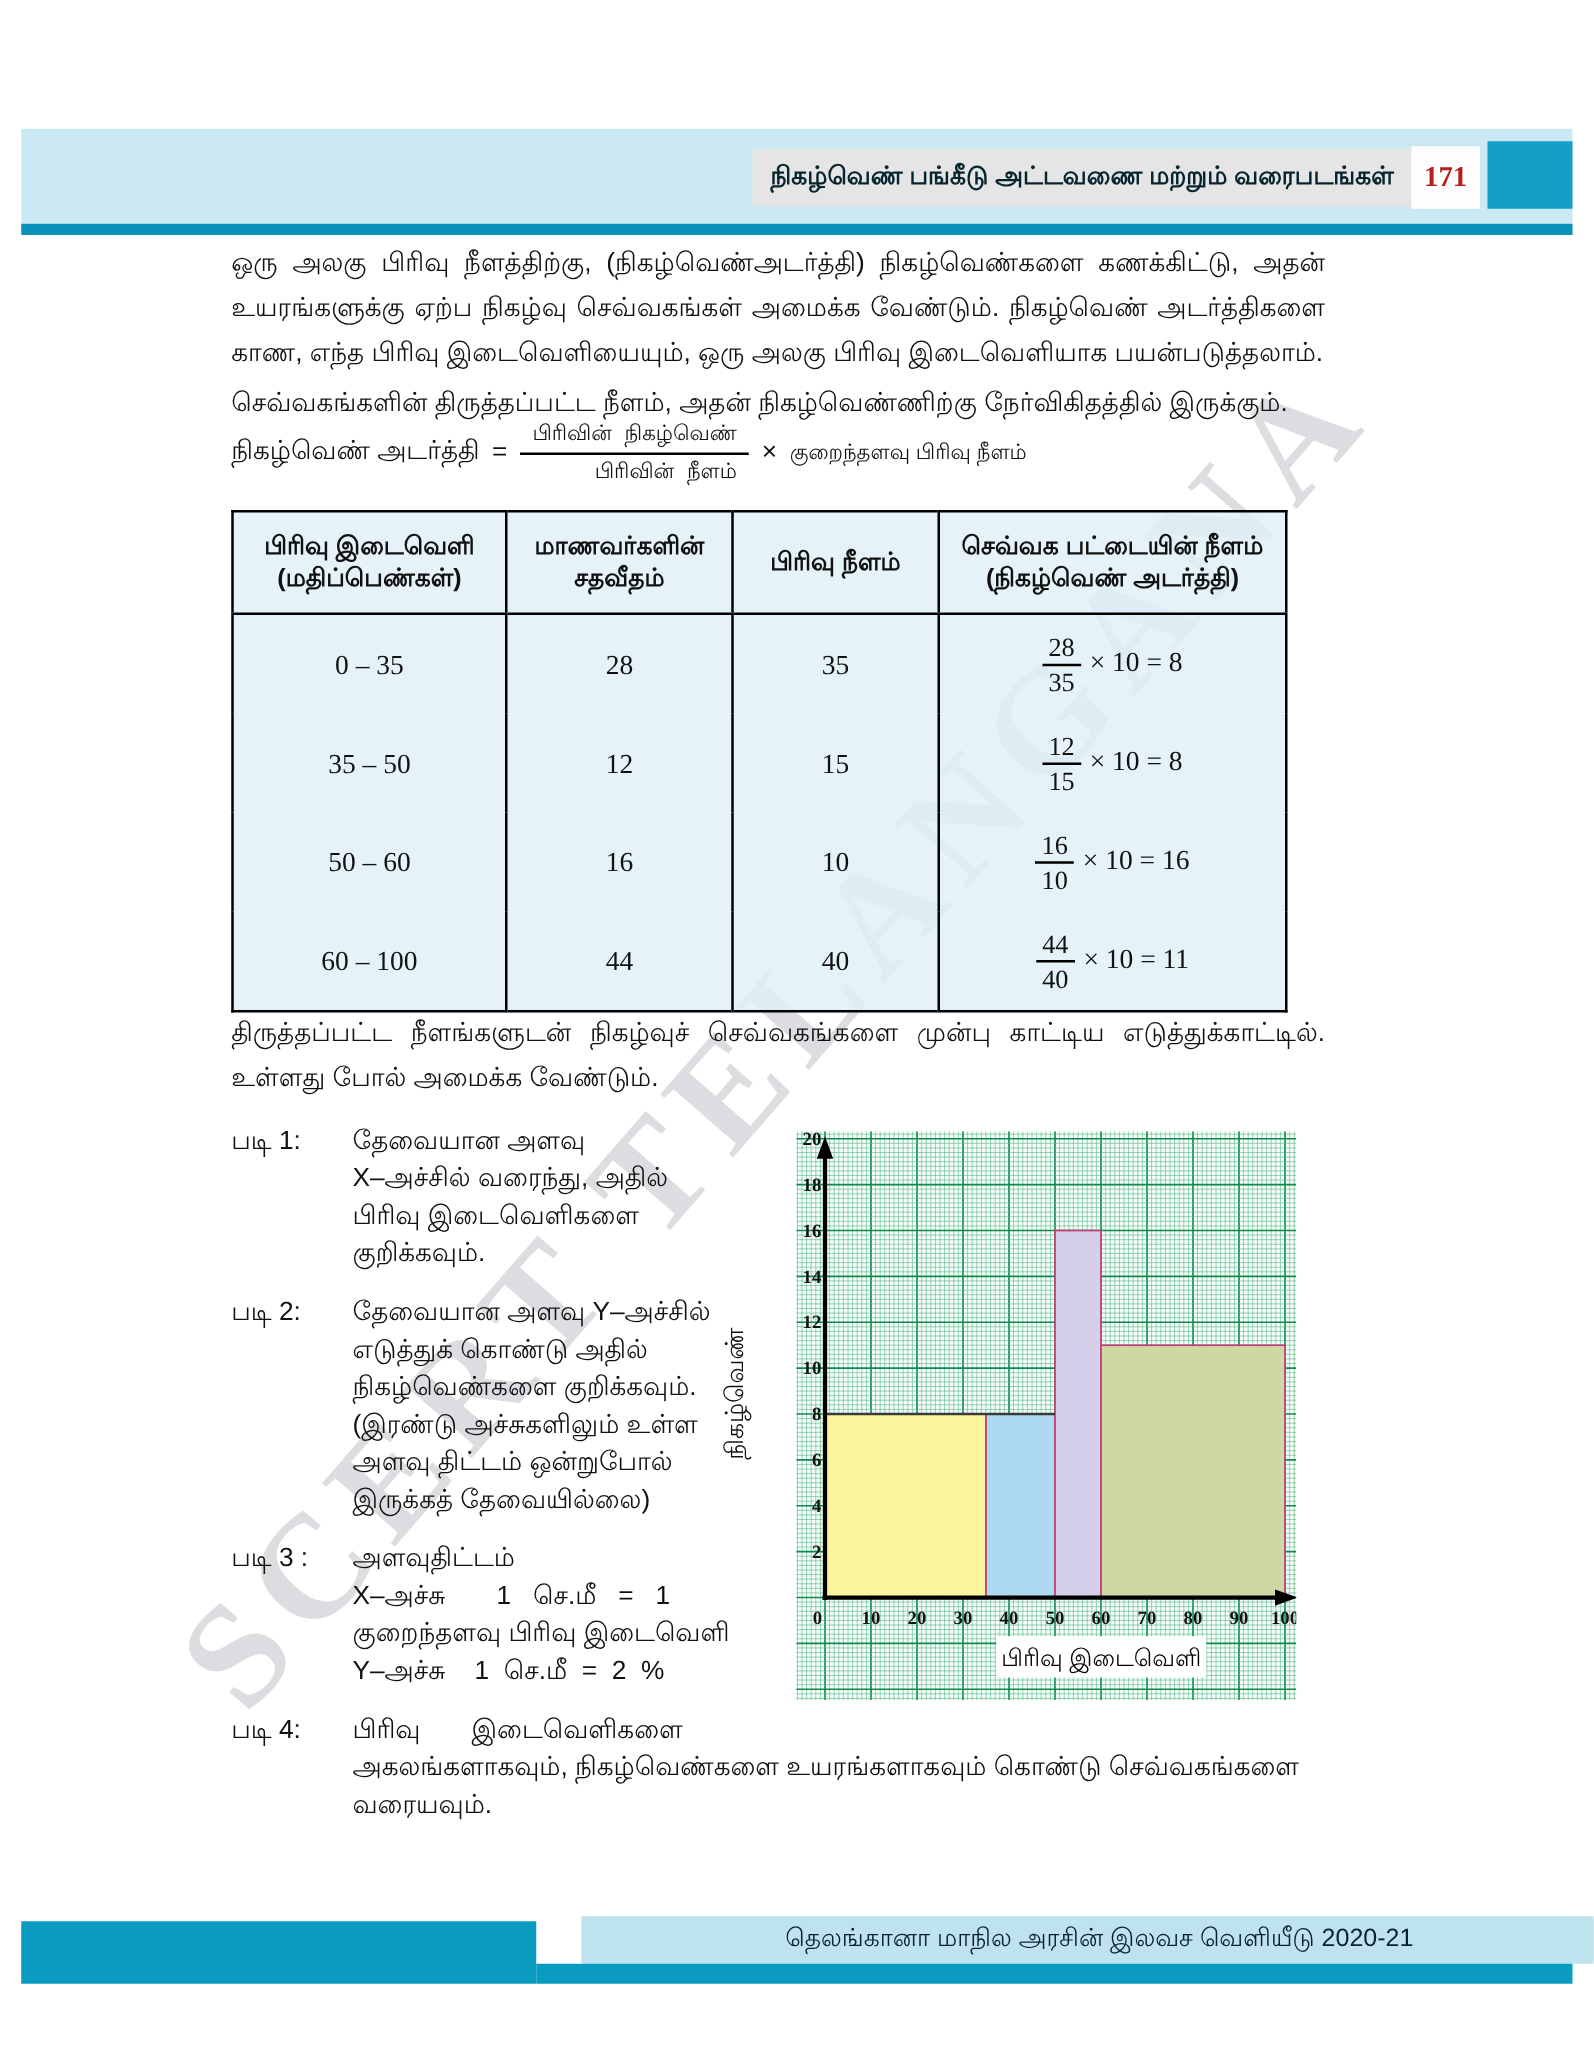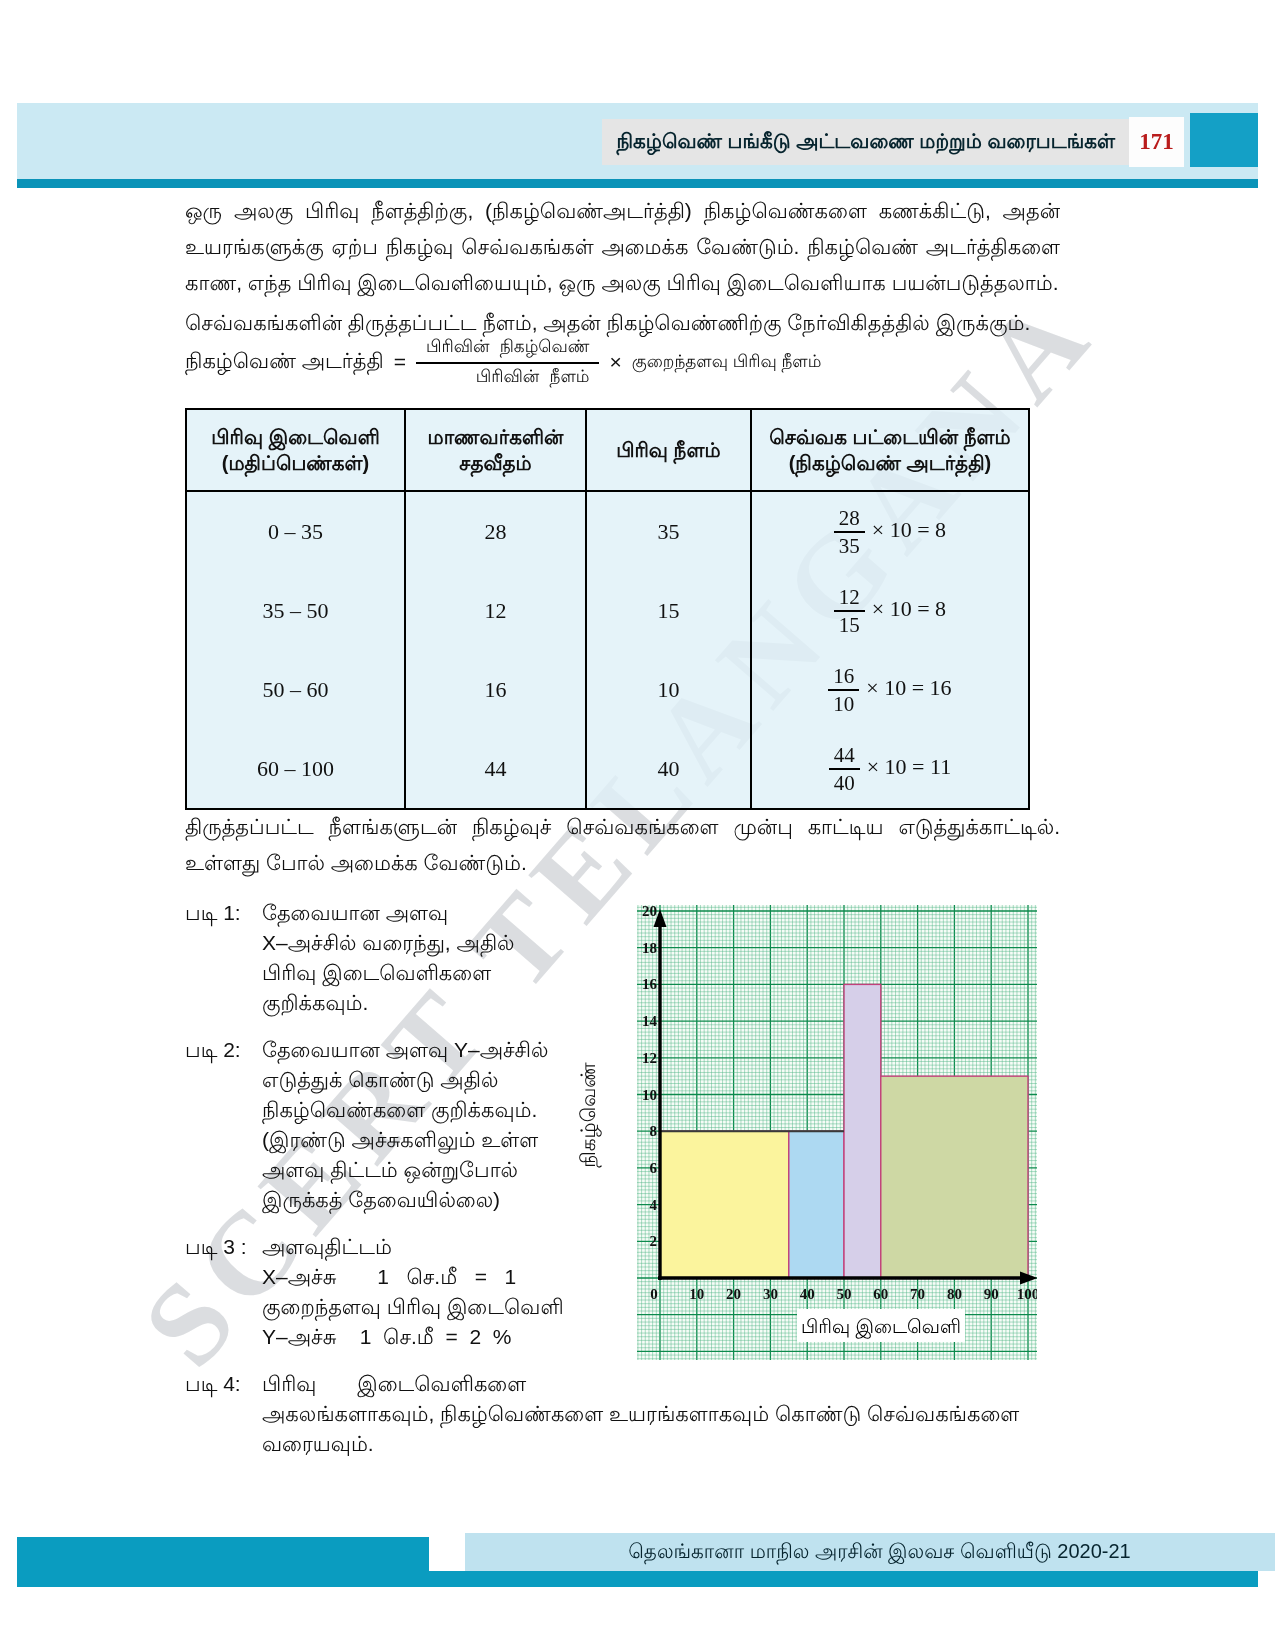--- a/index.html
+++ b/index.html
@@ -38,21 +38,21 @@
   table.freq thead th{border-bottom:2px solid #000;height:76px;font-size:20px;font-weight:bold;
       white-space:pre-line;line-height:26px;padding:2px 6px;}
   table.freq tbody td{height:77px;font-family:"Liberation Serif",serif;font-size:22px;}
   .frac{display:inline-flex;flex-direction:column;align-items:center;vertical-align:middle;
       font-family:"Liberation Serif",serif;font-size:21px;line-height:24px;}
   .frac .n{padding:0 5px 1px;border-bottom:2px solid #000;}
   .frac .d{padding:1px 5px 0;}
   .frac-rest{font-family:"Liberation Serif",serif;font-size:22px;margin-left:7px;}
   
   .steps{left:185px;top:898px;width:880px;z-index:2;}
-  .step{display:flex;margin-bottom:17px;}
+  .step{display:flex;margin-bottom:17px;gap:20px;}
   .step-label{flex:0 0 77px;font-size:21px;line-height:30px;}
   .step-body{margin:0;font-family:inherit;font-size:21px;line-height:30px;white-space:pre;}
   
   .chart-wrap{left:637px;top:905px;width:400px;height:455px;z-index:3;}
   .y-axis-title{left:492px;top:1100px;width:200px;height:30px;text-align:center;
       transform:rotate(-90deg);font-size:20px;z-index:3;}
   
   .footer-teal-left{left:17px;top:1537px;width:412px;height:50px;background:#0a9cc0;}
   .footer-band{left:429px;top:1533px;width:829px;height:38px;background:#bfe2ef;
       display:flex;align-items:center;justify-content:center;font-size:20px;color:#06242e;margin-left:36px;}

